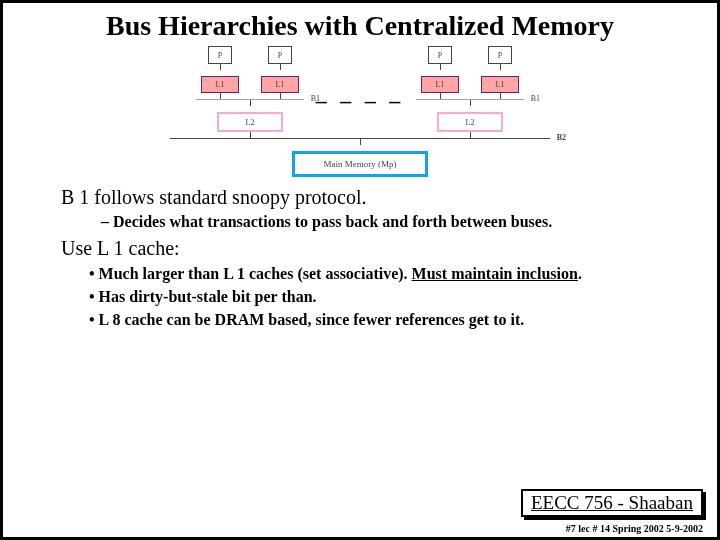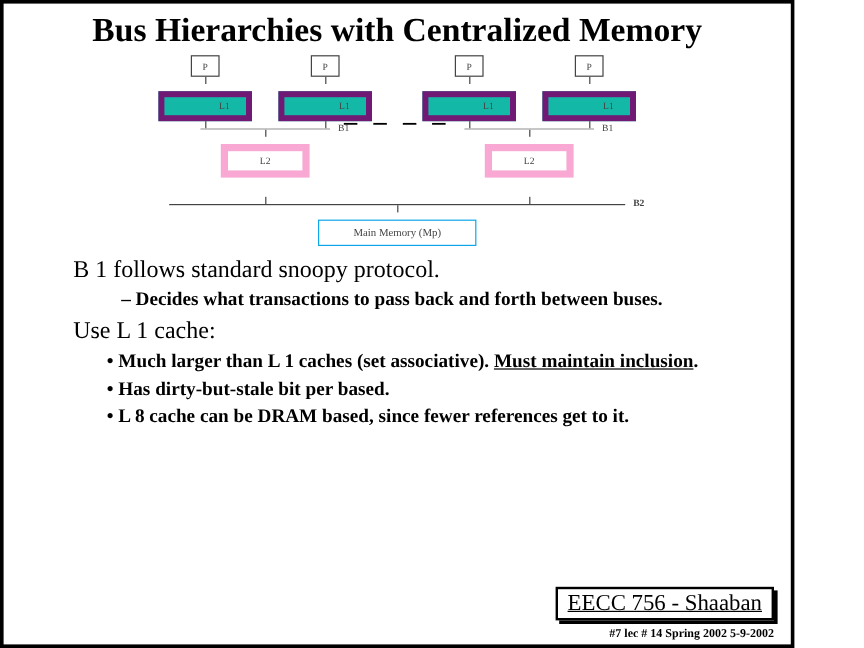--- a/index.html
+++ b/index.html
@@ -4,21 +4,21 @@
 <style>
   html, body {
     margin: 0;
     padding: 0;
     background: #fff;
     font-family: "Times New Roman", Times, serif;
     color: #000;
   }
   .slide {
     box-sizing: border-box;
-    width: 662px;
+    width: 720px;
     height: 540px;
     border: 3px solid #000;
     position: relative;
     padding: 7px 20px 0 20px;
   }
   .title {
     font-size: 28px;
     font-weight: bold;
     text-align: center;
     margin-bottom: 4px;
@@ -50,29 +50,28 @@
     font-size: 8px;
     display: flex;
     align-items: center;
     justify-content: center;
     color: #444;
     background: #fff;
   }
   .l1box {
     width: 36px;
     height: 15px;
-    border: 5px solid #701a75;
+    border: 1px solid #701a75;
     font-size: 8px;
     display: flex;
     align-items: center;
     justify-content: center;
     margin-top: 6px;
     color: #444;
-    background: #14b8a6;
-    padding-left: 32px;
+    background: #fca5a5;
   }
   .vstem {
     width: 1px;
     height: 6px;
     background: #444;
   }
   .b1line {
     height: 1px;
     background: #a3a3a3;
     width: 108px;
@@ -80,26 +79,26 @@
     position: relative;
   }
   .b1label {
     position: absolute;
     font-size: 8px;
     color: #444;
   }
   .l2box {
     width: 62px;
     height: 16px;
-    border: 6px solid #f9a8d4;
-    font-size: 8px;
-    display: flex;
-    align-items: center;
-    justify-content: center;
-    margin: 6px auto 16px auto;
+    border: 2px solid #f9a8d4;
+    font-size: 8px;
+    display: flex;
+    align-items: center;
+    justify-content: center;
+    margin: 6px auto 0 auto;
     color: #444;
     background: #fff;
   }
   .dashes {
     position: absolute;
     left: 50%;
     transform: translateX(-50%);
     top: 42px;
     font-size: 22px;
     font-weight: bold;
@@ -110,21 +109,21 @@
     height: 1px;
     background: #444;
     width: 380px;
     margin: 0 auto;
     position: relative;
     font-weight: bold;
   }
   .mbox {
     width: 130px;
     height: 20px;
-    border: 1px solid #0ea5e9;
+    border: 3px solid #0ea5e9;
     font-size: 9px;
     color: #444;
     display: flex;
     align-items: center;
     justify-content: center;
     margin: 6px auto 0 auto;
     background: #fff;
   }
   .body {
     font-size: 20px;
@@ -245,19 +244,19 @@
     </div>
     <div style="width:1px;height:6px;background:#444;margin:0 auto;"></div>
     <div class="mbox">Main Memory (Mp)</div>
   </div>
 
   <div class="body">
     <div class="lvl1">B 1 follows standard snoopy protocol.</div>
     <div class="lvl2 dash">Decides what transactions to pass back and forth between buses.</div>
     <div class="lvl1">Use L 1 cache:</div>
     <div class="lvl2b"><span class="dot"></span><span>Much larger than L 1 caches (set associative).   </span><span class="u">Must maintain inclusion</span>.</div>
-    <div class="lvl2b dot">Has dirty-but-stale bit per based.</div>
+    <div class="lvl2b dot">Has dirty-but-stale bit per than.</div>
     <div class="lvl2b dot">L 8 cache can be DRAM based, since fewer references get to it.</div>
   </div>
 
   <div class="footer-box">EECC 756 - Shaaban</div>
   <div class="footer-line">#7  lec # 14    Spring 2002   5-9-2002</div>
 </div>
 
 </body></html>

